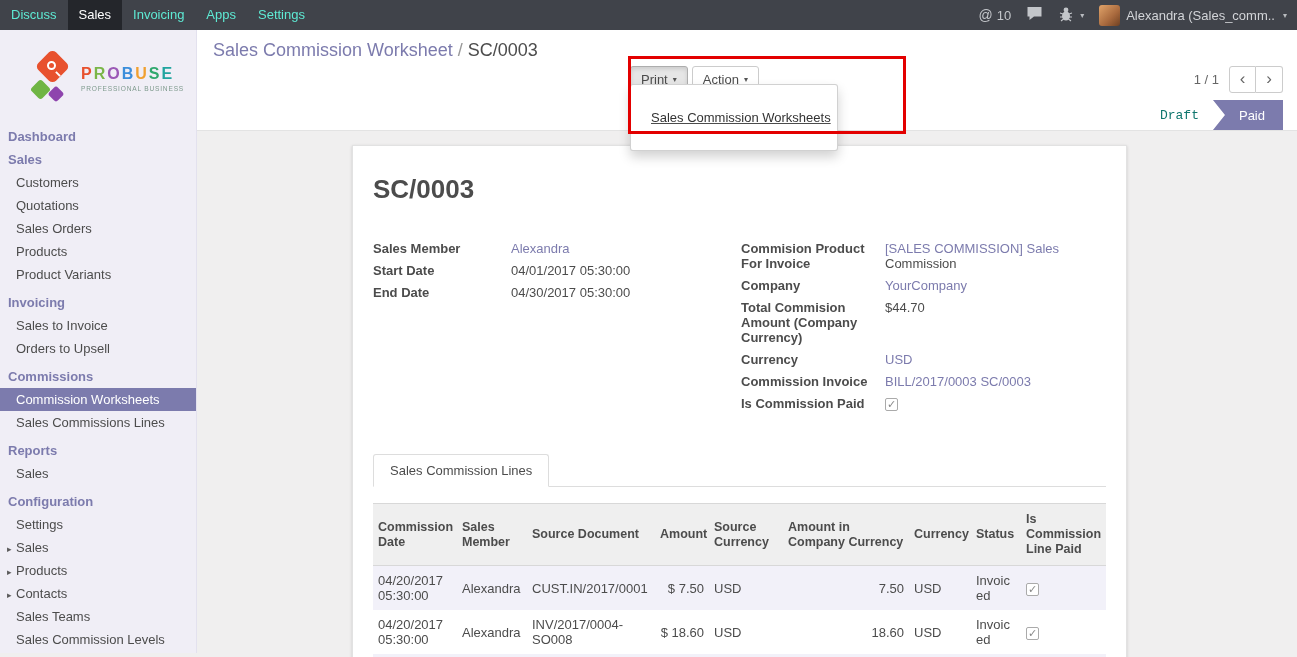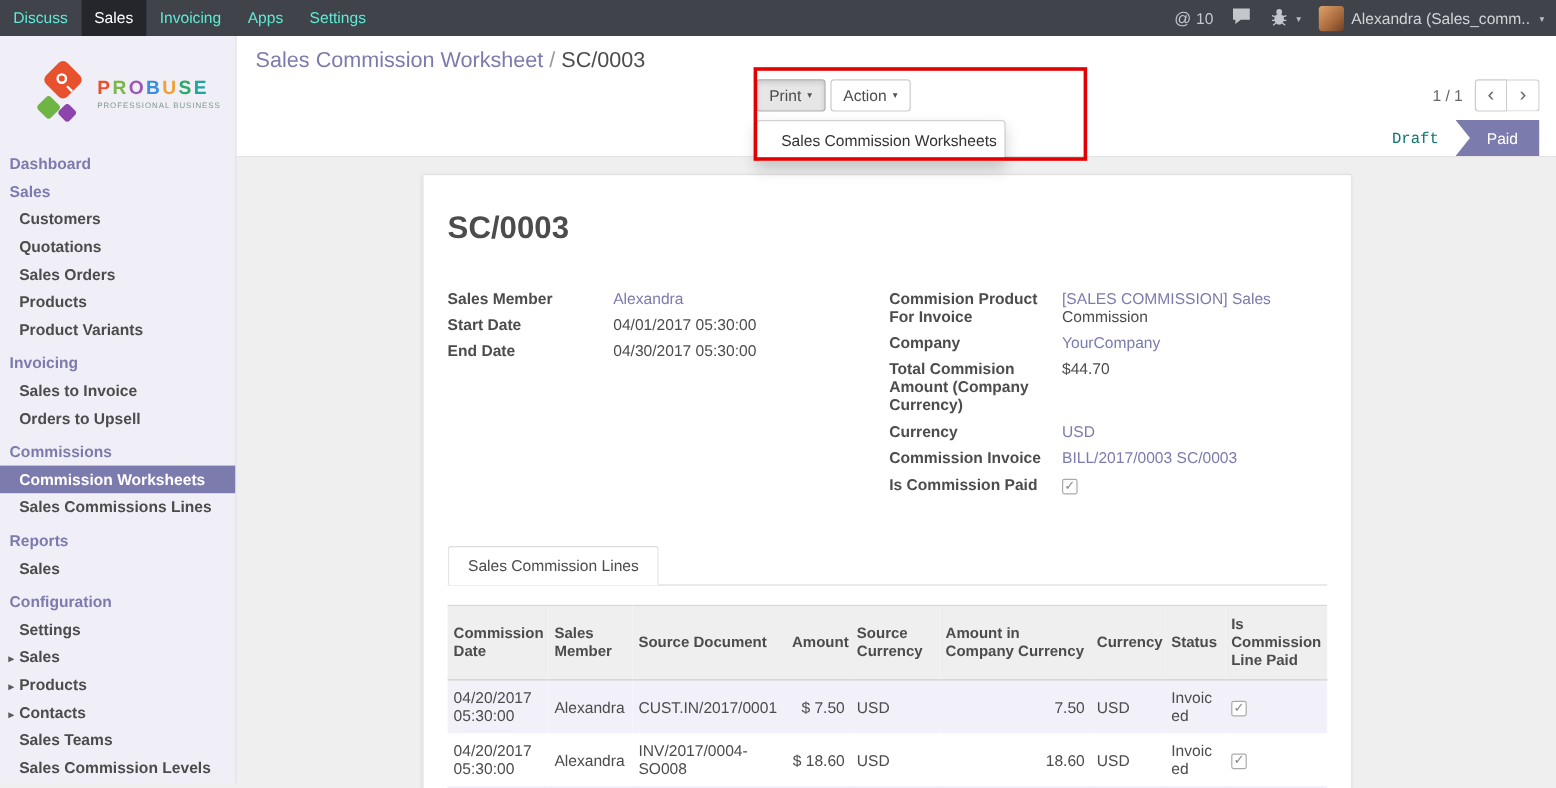--- a/index.html
+++ b/index.html
@@ -39,44 +39,44 @@
   .logo-mark { position: relative; width: 42px; height: 56px; flex-shrink: 0; }
   .lm-hex { position: absolute; left: 8px; top: 3px; width: 25px; height: 25px; background: #e8512e; border-radius: 5px; transform: rotate(45deg); }
   .lm-glass { position: absolute; left: 15px; top: 10px; width: 9px; height: 9px; border: 2px solid #fff; border-radius: 50%; }
   .lm-handle { position: absolute; left: 25px; top: 20px; width: 2px; height: 6px; background: #fff; transform: rotate(-45deg); }
   .lm-green { position: absolute; left: 1px; top: 31px; width: 15px; height: 15px; background: #6fb544; border-radius: 3px; transform: rotate(45deg); }
   .lm-purple { position: absolute; left: 18px; top: 37px; width: 12px; height: 12px; background: #8e44ad; border-radius: 3px; transform: rotate(45deg); }
   .logo-word { font-size: 16px; font-weight: bold; letter-spacing: 2px; line-height: 1.1; }
   .logo-sub { font-size: 6.6px; letter-spacing: 0.8px; color: #7e9a8d; margin-top: 2px; }
   .side-heading { color: #7c7bad; font-weight: bold; padding: 4px 8px; margin-top: 5px; cursor: pointer; }
   .side-heading.first { margin-top: 0; }
-  .side-item { color: #4c4c4c; padding: 4px 8px 4px 16px; cursor: pointer; white-space: nowrap; font-weight: bold; }
+  .side-item { color: #4c4c4c; padding: 4px 8px 4px 16px; cursor: pointer; white-space: nowrap; }
   .side-item.selected { background: #7c7bad; color: #fff; }
   .side-item .exp { display: inline-block; width: 9px; font-size: 9px; color: #5a5a5a; margin-left: -9px; }
 
   
   .main { position: absolute; left: 197px; top: 30px; right: 0; bottom: 0; }
   .control-panel { position: relative; height: 70px; background: #fff; }
   .breadcrumb { position: absolute; left: 16px; top: 10px; font-size: 18px; }
   .breadcrumb .parent { color: #7c7bad; cursor: pointer; }
   .breadcrumb .sep { color: #999; margin: 0 5px; }
   .breadcrumb .current { color: #4c4c4c; }
 
   .toolbar { position: absolute; left: 433px; top: 36px; display: flex; gap: 4px; }
   .btn {
     height: 27px; padding: 0 10px; font-size: 13px; font-family: inherit; color: #4c4c4c;
     background: #fff; border: 1px solid #ccc; border-radius: 3px;
     display: inline-flex; align-items: center; gap: 5px; cursor: pointer;
   }
   .btn.active { background: #e6e6e6; border-color: #adadad; box-shadow: inset 0 2px 4px rgba(0,0,0,0.12); }
   .caret { font-size: 8px; color: #555; }
   .dropdown {
-    position: absolute; left: 0; top: 34px; width: 208px; background: #fff;
+    position: absolute; left: 0; top: 18px; width: 208px; background: #fff;
     border: 1px solid rgba(0,0,0,0.18); border-radius: 3px;
-    box-shadow: 0 6px 12px rgba(0,0,0,0.18); padding: 4px 0; z-index: 20;
+    box-shadow: 0 6px 12px rgba(0,0,0,0.18); padding: 20px 0; z-index: 20; text-decoration: underline;
   }
   .dropdown-item { padding: 5px 20px; font-size: 13px; color: #333; cursor: pointer; white-space: nowrap; }
 
   .pager { position: absolute; right: 14px; top: 36px; display: flex; align-items: center; gap: 10px; color: #666; }
   .pager-btns { display: flex; }
   .pager-btn {
     width: 27px; height: 27px; border: 1px solid #ccc; background: #fff; color: #666;
     font-size: 17px; line-height: 1; cursor: pointer; font-family: inherit;
     display: flex; align-items: center; justify-content: center; padding-bottom: 3px;
   }

